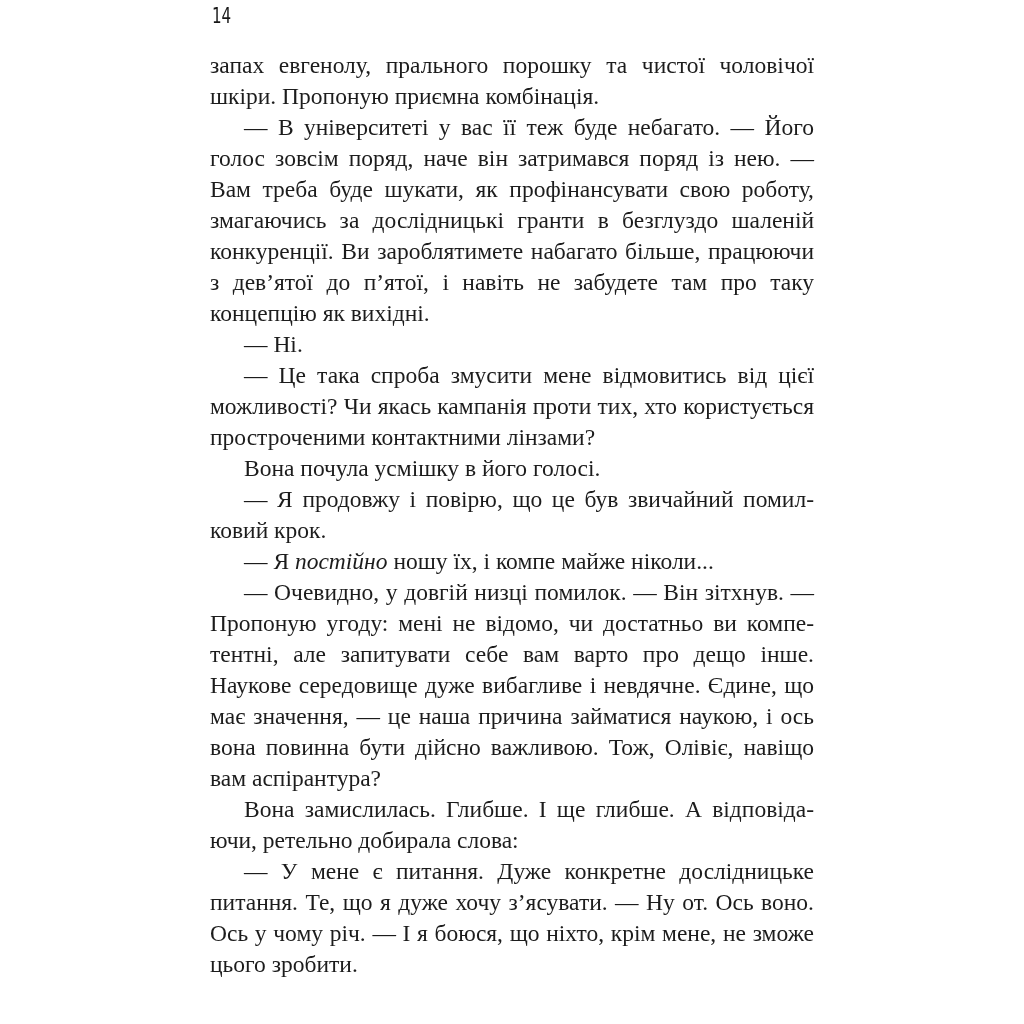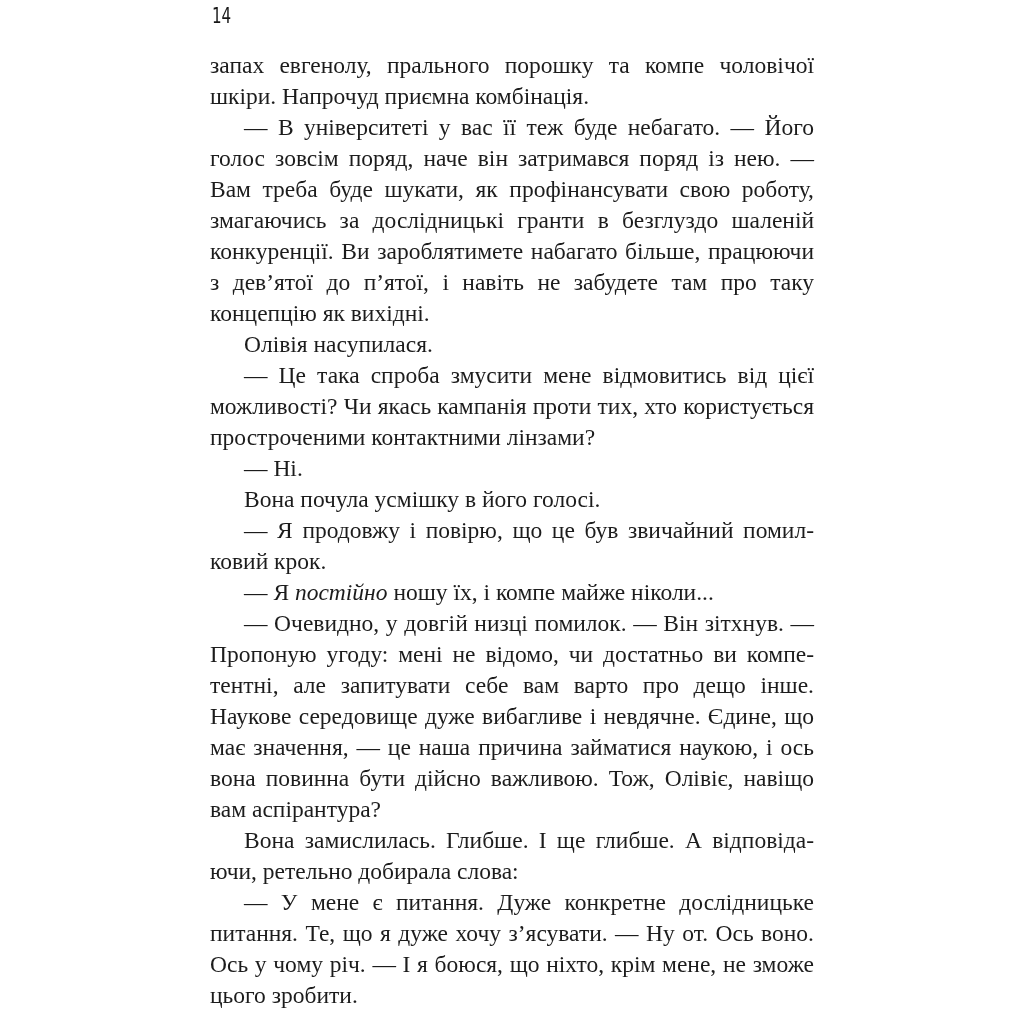--- a/index.html
+++ b/index.html
@@ -45,25 +45,24 @@
   }
   .para em {
   }
 </style>
 </head>
 <body>
 
 <div class="page">
   <div class="page-number">14</div>
   <div class="text-block">
-      <p class="para"><span>запах евгенолу, прального порошку та компе чоловічої шкіри. Напрочуд приємна комбінація.</span></p>
+      <p class="para"><span>запах евгенолу, прального порошку та чистої чоловічої шкіри. Пропоную приємна комбінація.</span></p>
       <p class="para indent"><span>— В університеті у вас її теж буде небагато. — Його голос зовсім поряд, наче він затримався поряд із нею. — Вам треба буде шукати, як профінансувати свою роботу, змагаючись за дослідницькі гранти в безглуздо шаленій конкуренції. Ви зароблятимете набагато більше, працю­ючи з дев’ятої до п’ятої, і навіть не забудете там про таку концепцію як вихідні.</span></p>
-      <p class="para indent"><span>Олівія насупилася.</span></p>
+      <p class="para indent"><span>— Ні.</span></p>
       <p class="para indent"><span>— Це така спроба змусити мене відмовитись від цієї можливості? Чи якась кампанія проти тих, хто кори­стується простроченими контактними лінзами?</span></p>
-      <p class="para indent"><span>— Ні.</span></p>
       <p class="para indent"><span>Вона почула усмішку в його голосі.</span></p>
       <p class="para indent"><span>— Я продовжу і повірю, що це був звичайний помил­ковий крок.</span></p>
       <p class="para indent"><span>— Я </span><em>постійно</em><span> ношу їх, і компе майже ніколи...</span></p>
       <p class="para indent"><span>— Очевидно, у довгій низці помилок. — Він зітхнув. — Пропоную угоду: мені не відомо, чи достатньо ви компе­тентні, але запитувати себе вам варто про дещо інше. Наукове середовище дуже вибагливе і невдячне. Єдине, що має значення, — це наша причина займатися наукою, і ось вона повинна бути дійсно важливою. Тож, Олівіє, навіщо вам аспірантура?</span></p>
       <p class="para indent"><span>Вона замислилась. Глибше. І ще глибше. А відповіда­ючи, ретельно добирала слова:</span></p>
       <p class="para indent"><span>— У мене є питання. Дуже конкретне дослідницьке питання. Те, що я дуже хочу з’ясувати. — Ну от. Ось воно. Ось у чому річ. — І я боюся, що ніхто, крім мене, не змо­же цього зробити.</span></p>
     </div>
 </div>
 
 </body></html>

